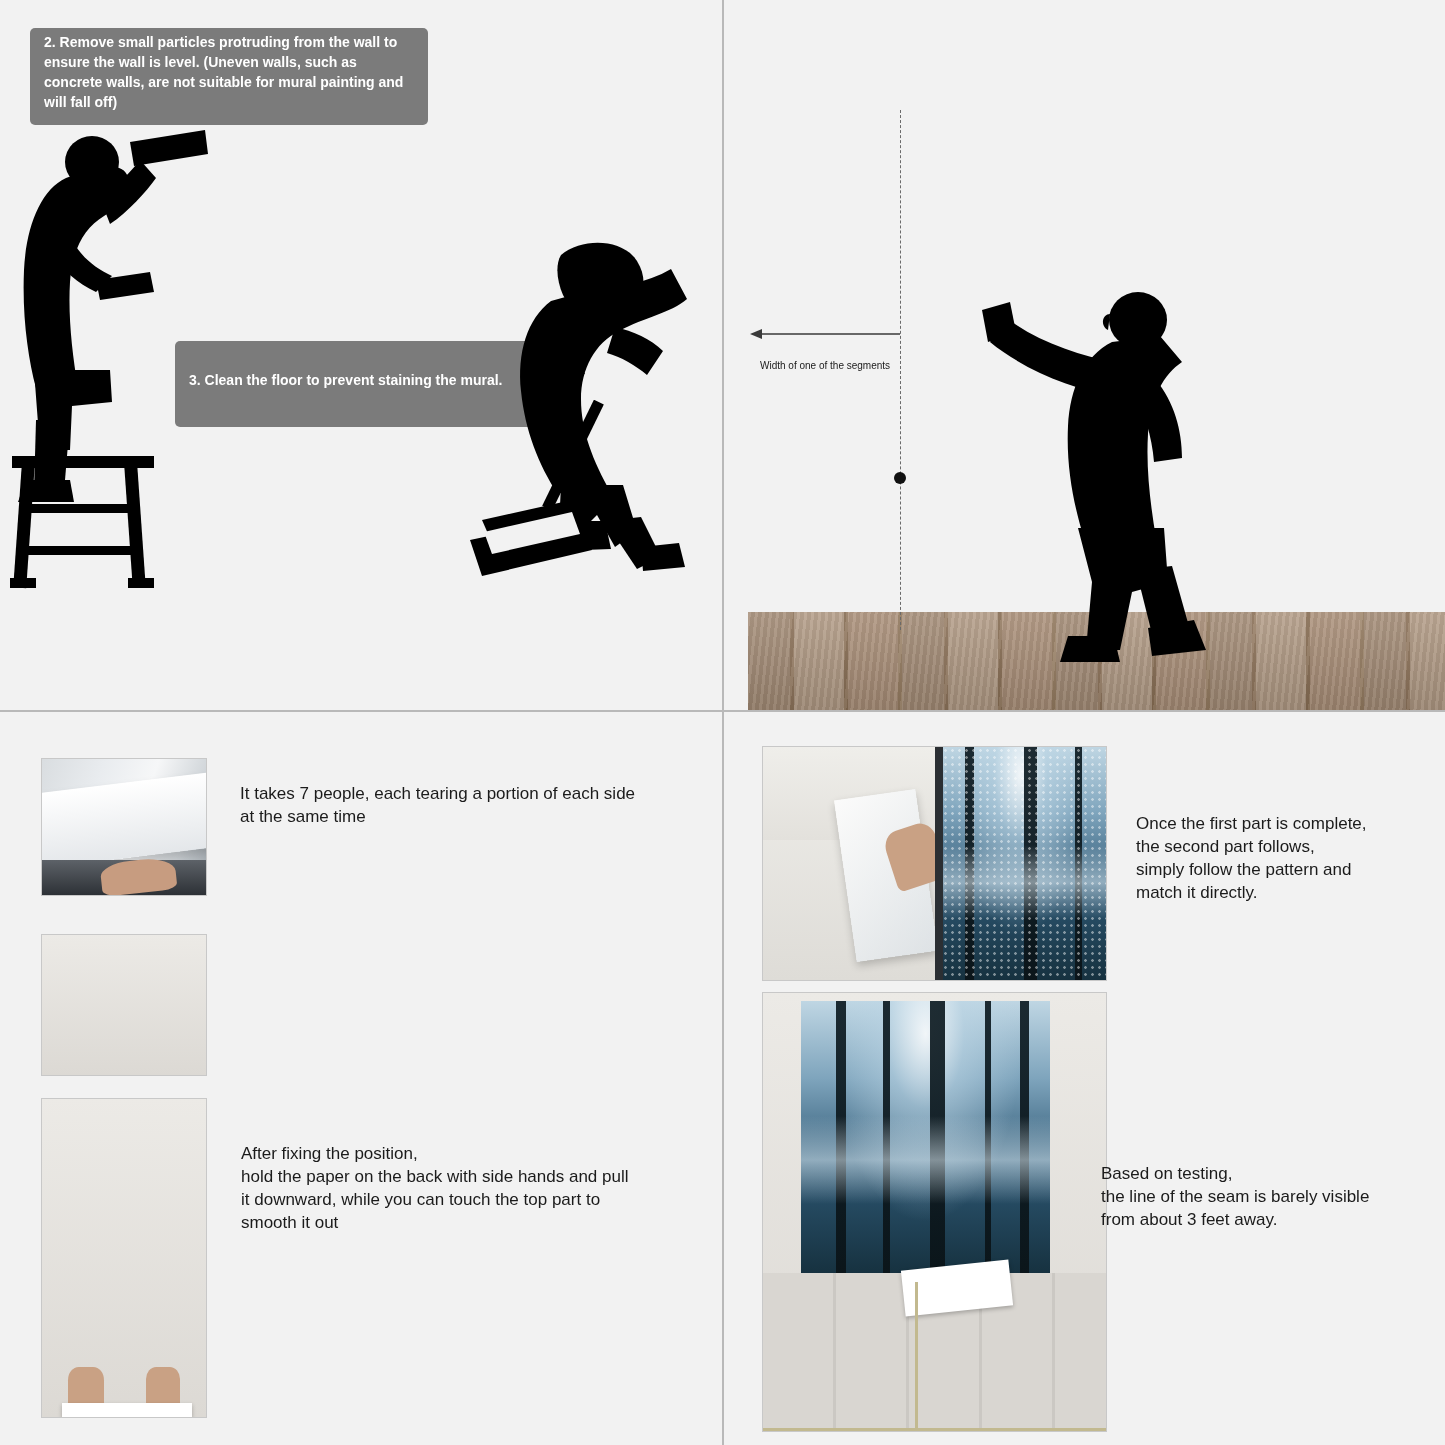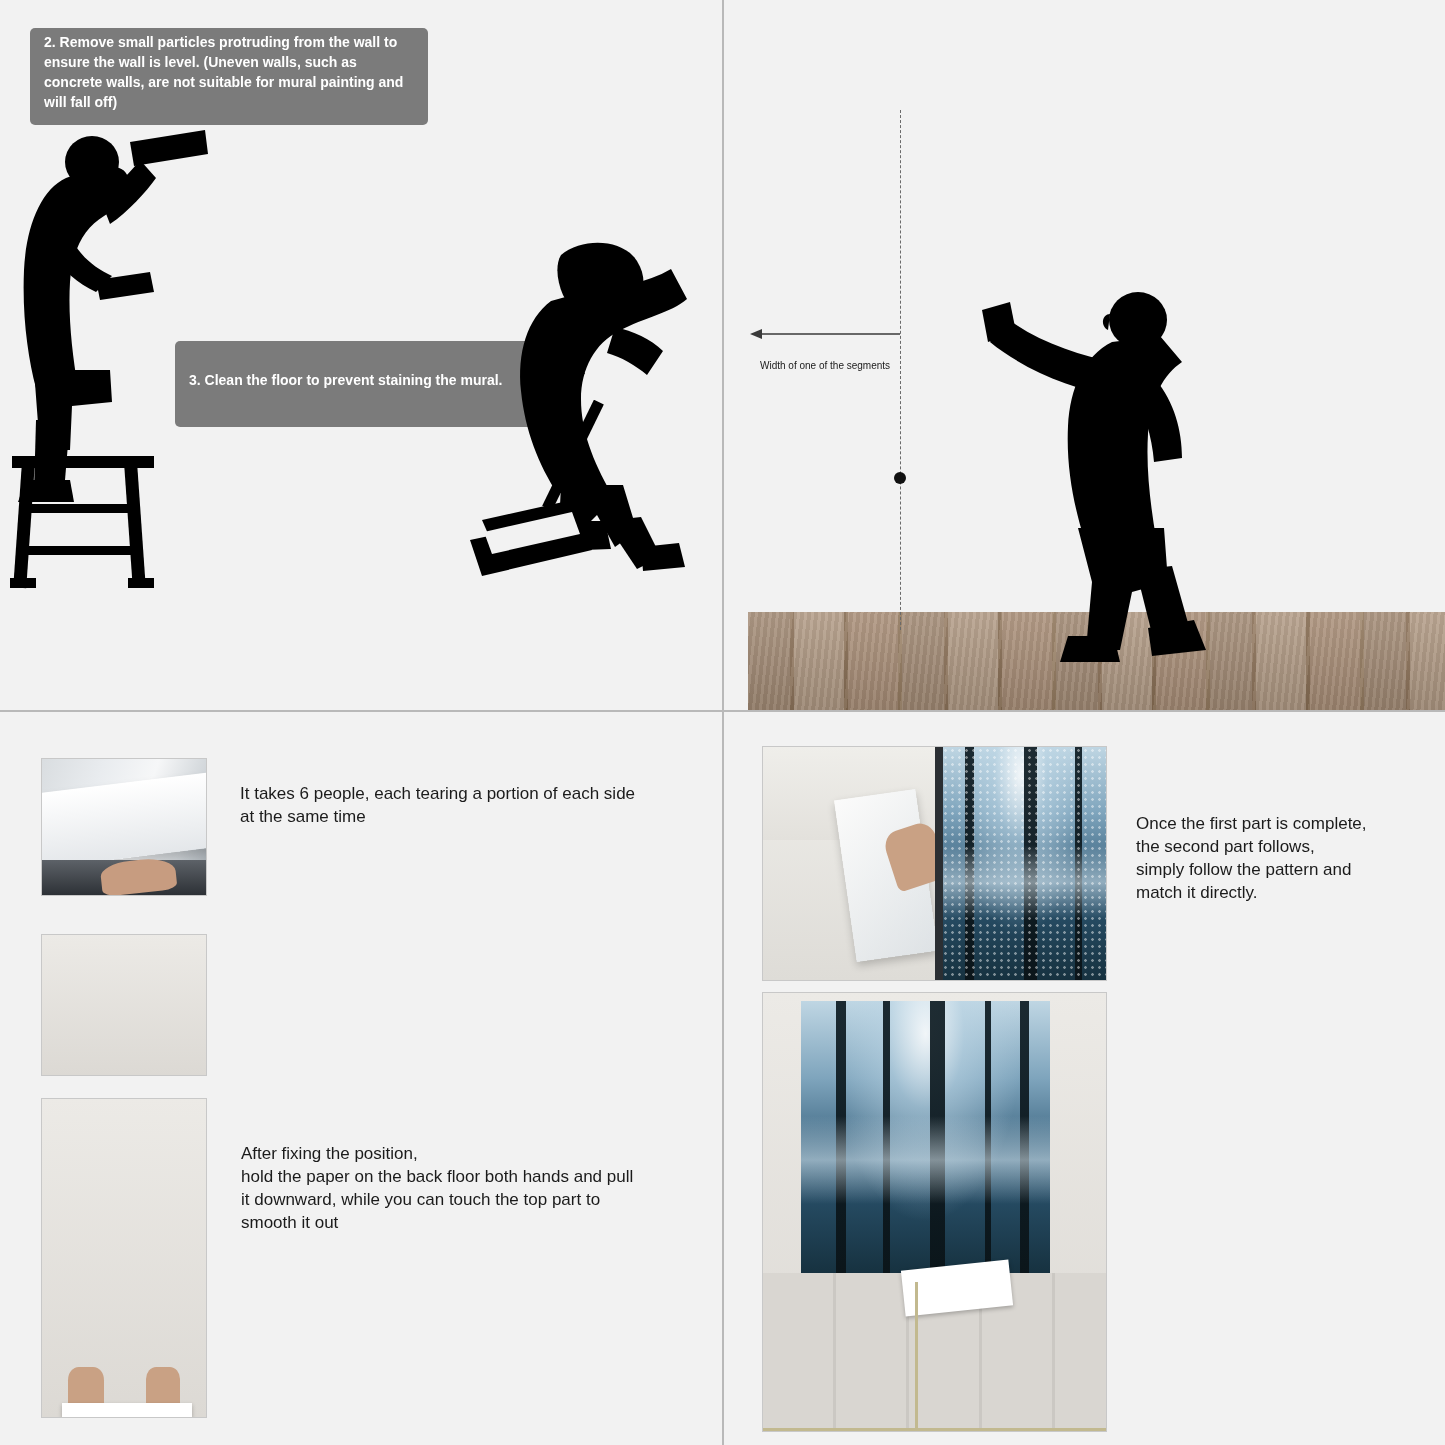--- a/index.html
+++ b/index.html
@@ -341,21 +341,21 @@
 
   <div class="quad q-bl">
 
     <div class="photo" id="bl-photo-1">
       <div class="ph-peel">
         <div class="sheet"></div>
         <div class="dark"></div>
         <div class="hand"></div>
       </div>
     </div>
-    <div class="cap" id="bl-cap-1">It takes 6 people, each tearing a portion of each side
+    <div class="cap" id="bl-cap-1">It takes 7 people, each tearing a portion of each side
  at the same time</div>
 
     <div class="photo" id="bl-photo-2">
       <div class="ph-wall-frame"></div>
       <div class="ph-forest" style="left:26px; right:26px; top:14px; bottom:14px; inset:auto;">
         <div class="trunk" style="left:36%; width:9px;"></div>
         <div class="trunk" style="left:58%; width:5px;"></div>
         <div class="trunk" style="left:18%; width:4px;"></div>
         <div class="mist"></div>
       </div>
@@ -367,21 +367,21 @@
         <div class="trunk" style="left:40%; width:12px;"></div>
         <div class="trunk" style="left:64%; width:6px;"></div>
         <div class="trunk" style="left:16%; width:5px;"></div>
         <div class="mist"></div>
       </div>
       <div class="ph-handpair" style="left:26px; bottom:6px; width:36px; height:44px;"></div>
       <div class="ph-handpair" style="left:104px; bottom:10px; width:34px; height:40px;"></div>
       <div class="ph-paperstrip" style="left:20px; bottom:0; width:130px; height:14px;"></div>
     </div>
     <div class="cap" id="bl-cap-3">After fixing the position,
-hold the paper on the back floor both hands and pull
+hold the paper on the back with side hands and pull
 it downward, while you can touch the top part to
 smooth it out</div>
   </div>
 
   <div class="quad q-br">
 
     <div class="photo" id="br-photo-1">
       <div class="ph-grid">
         <div class="halfL">
           <div class="ph-forest" style="left:14%; right:0; top:38%; bottom:0; inset:auto;">
@@ -418,17 +418,20 @@
         <div class="trunk" style="left:52%; width:15px;"></div>
         <div class="trunk" style="left:74%; width:6px;"></div>
         <div class="trunk" style="left:88%; width:9px;"></div>
         <div class="mist"></div>
       </div>
       <div class="ph-floor-tile"></div>
       <div class="ph-paperstrip" style="left:140px; bottom:120px; width:108px; height:46px; transform:rotate(-6deg);"></div>
       <div style="position:absolute; left:0; bottom:0; width:100%; height:3px; background:#c2b98f;"></div>
       <div style="position:absolute; left:152px; bottom:0; width:3px; height:34%; background:#c2b98f;"></div>
     </div>
+    <div class="cap" id="br-cap-2">Based on testing,
+the line of the seam is barely visible
+from about 3 feet away.</div>
   </div>
 
   <div class="divider-v"></div>
   <div class="divider-h"></div>
 </div>
 
 </body></html>

